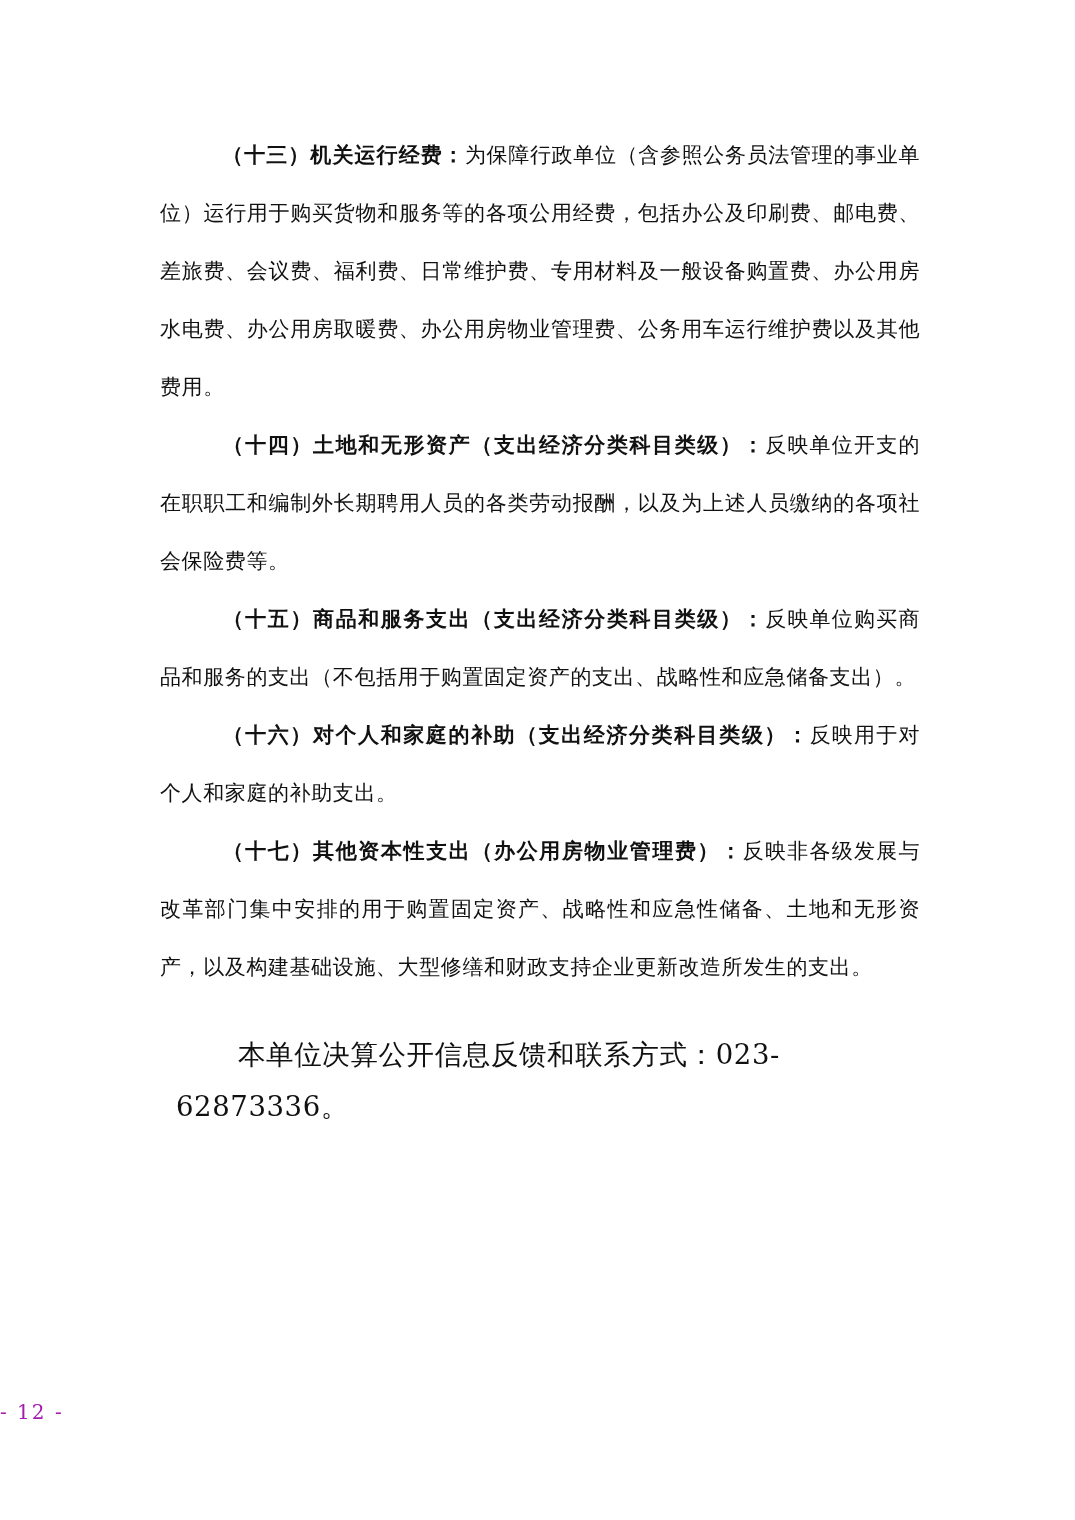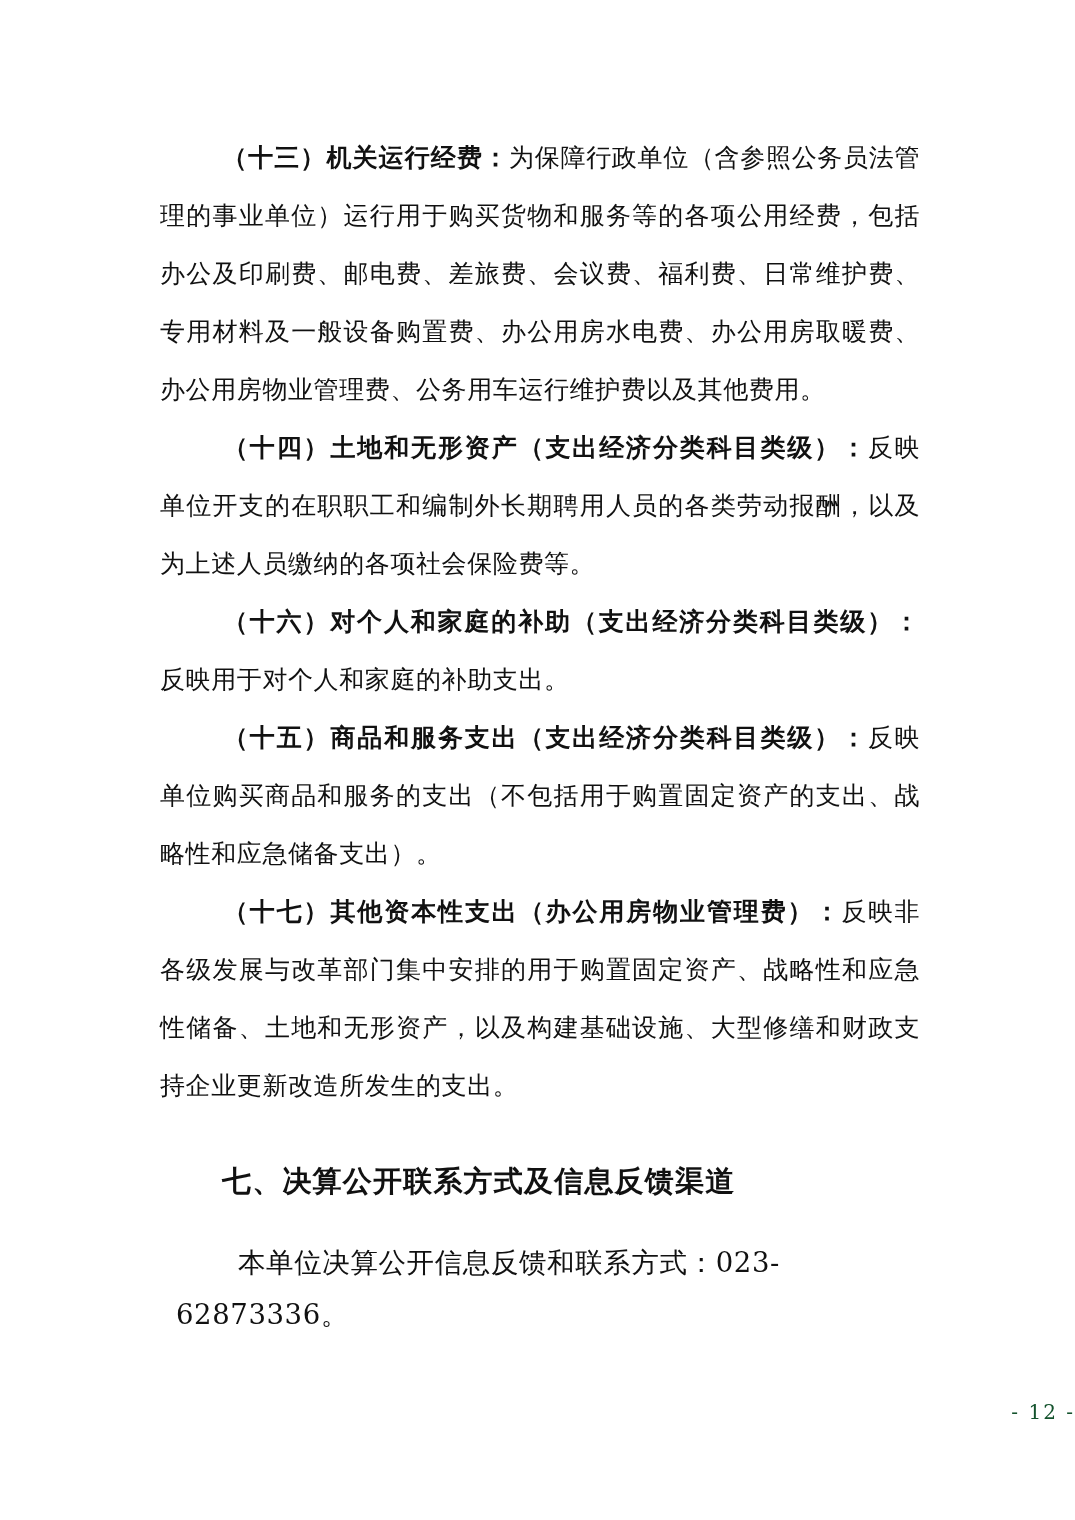--- a/index.html
+++ b/index.html
@@ -18,26 +18,26 @@
     color: #111111;
   }
   .body-area {
     position: absolute;
     left: 160px;
     top: 128px;
     width: 760px;
   }
   p.para {
     margin: 0 0 0 0;
-    font-size: 25px;
+    font-size: 21px;
     line-height: 58px;
     text-align: justify;
     text-justify: inter-ideograph;
     letter-spacing: 0.6px;
-    font-family: Liberation Sans, sans-serif;
+    font-family: Liberation Mono, monospace;
   }
   p.para .lead {
     font-weight: bold;
     letter-spacing: 1px;
   }
   p.para .indent {
     display: inline-block;
     width: 62px;
   }
   .section-heading {
@@ -54,55 +54,54 @@
     font-size: 27.5px;
     line-height: 52px;
     text-indent: 62px;
     letter-spacing: 0.6px;
   }
   .page-number {
     position: absolute;
     left: 0;
     right: 0;
     top: 1400px;
-    text-align: right;
+    text-align: left;
     font-size: 20px;
     letter-spacing: 2px;
-    color: #14532d;
+    color: #a21caf;
     font-family: "DejaVu Serif", "Liberation Serif", serif;
   }
 </style>
 </head>
 <body>
 
 <div class="page">
 
   <div class="body-area">
 
     <p class="para">
       <span class="indent"></span><span class="lead">（十三）机关运行经费：</span><span>为保障行政单位（含参照公务员法管理的事业单位）运行用于购买货物和服务等的各项公用经费，包括办公及印刷费、邮电费、差旅费、会议费、福利费、日常维护费、专用材料及一般设备购置费、办公用房水电费、办公用房取暖费、办公用房物业管理费、公务用车运行维护费以及其他费用。</span>
     </p>
 
     <p class="para">
       <span class="indent"></span><span class="lead">（十四）土地和无形资产（支出经济分类科目类级）：</span><span>反映单位开支的在职职工和编制外长期聘用人员的各类劳动报酬，以及为上述人员缴纳的各项社会保险费等。</span>
     </p>
 
     <p class="para">
-      <span class="indent"></span><span class="lead">（十六）对个人和家庭的补助（支出经济分类科目类级）：</span><span>反映用于对个人和家庭的补助支出。</span>
+      <span class="indent"></span><span class="lead">（十五）商品和服务支出（支出经济分类科目类级）：</span><span>反映单位购买商品和服务的支出（不包括用于购置固定资产的支出、战略性和应急储备支出）。</span>
     </p>
 
     <p class="para">
-      <span class="indent"></span><span class="lead">（十五）商品和服务支出（支出经济分类科目类级）：</span><span>反映单位购买商品和服务的支出（不包括用于购置固定资产的支出、战略性和应急储备支出）。</span>
+      <span class="indent"></span><span class="lead">（十六）对个人和家庭的补助（支出经济分类科目类级）：</span><span>反映用于对个人和家庭的补助支出。</span>
     </p>
 
     <p class="para">
       <span class="indent"></span><span class="lead">（十七）其他资本性支出（办公用房物业管理费）：</span><span>反映非各级发展与改革部门集中安排的用于购置固定资产、战略性和应急性储备、土地和无形资产，以及构建基础设施、大型修缮和财政支持企业更新改造所发生的支出。</span>
     </p>
 
-    <h2 class="section-heading">七、决算公开联系方式及信息反馈渠道</h2>
 
     <p class="contact-para">本单位决算公开信息反馈和联系方式：023-62873336。</p>
 
   </div>
 
   <div class="page-number">- 12 -</div>
 
 </div>
 
 </body></html>

